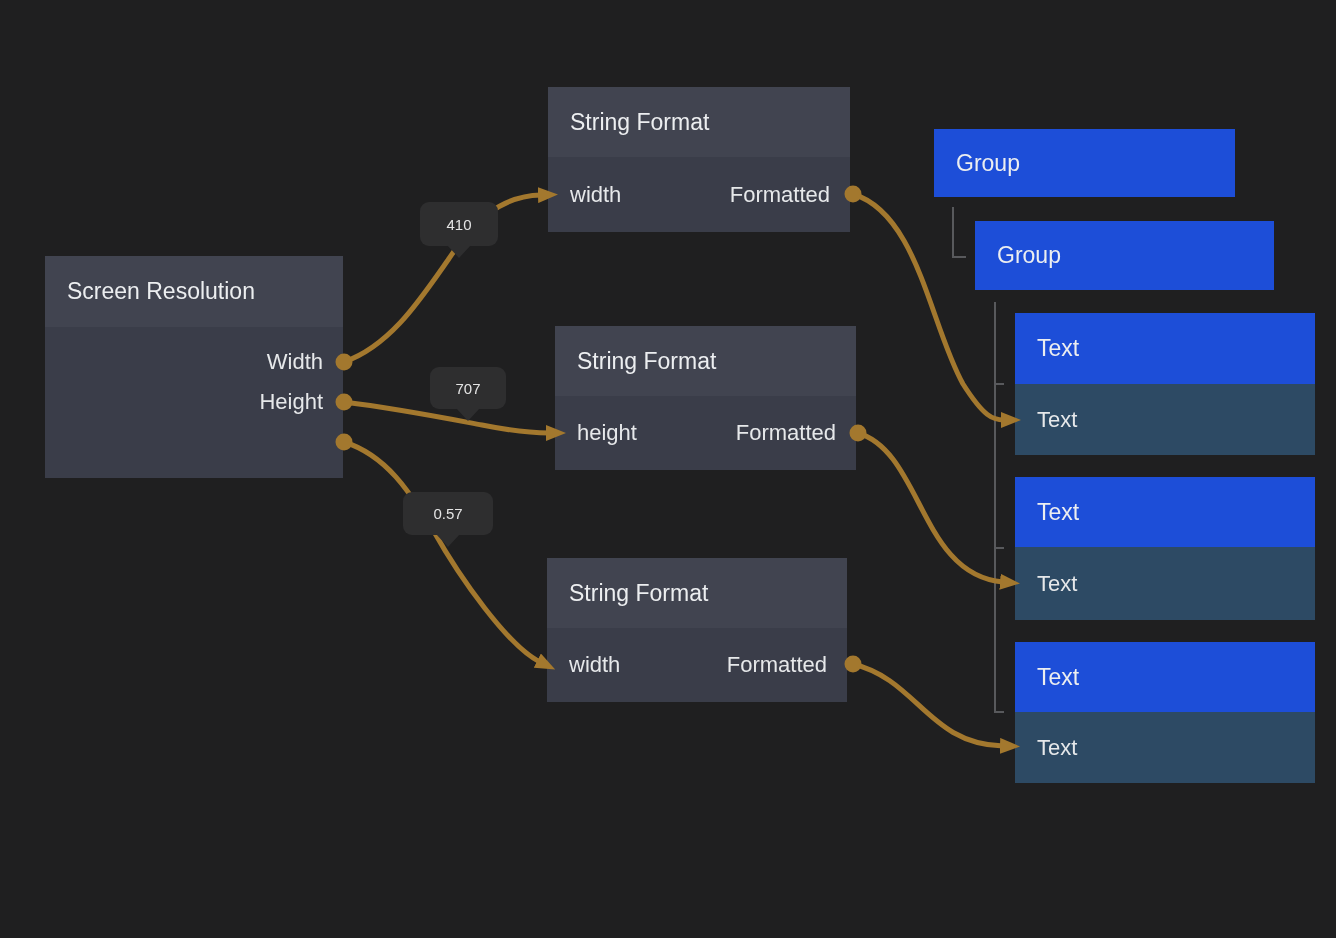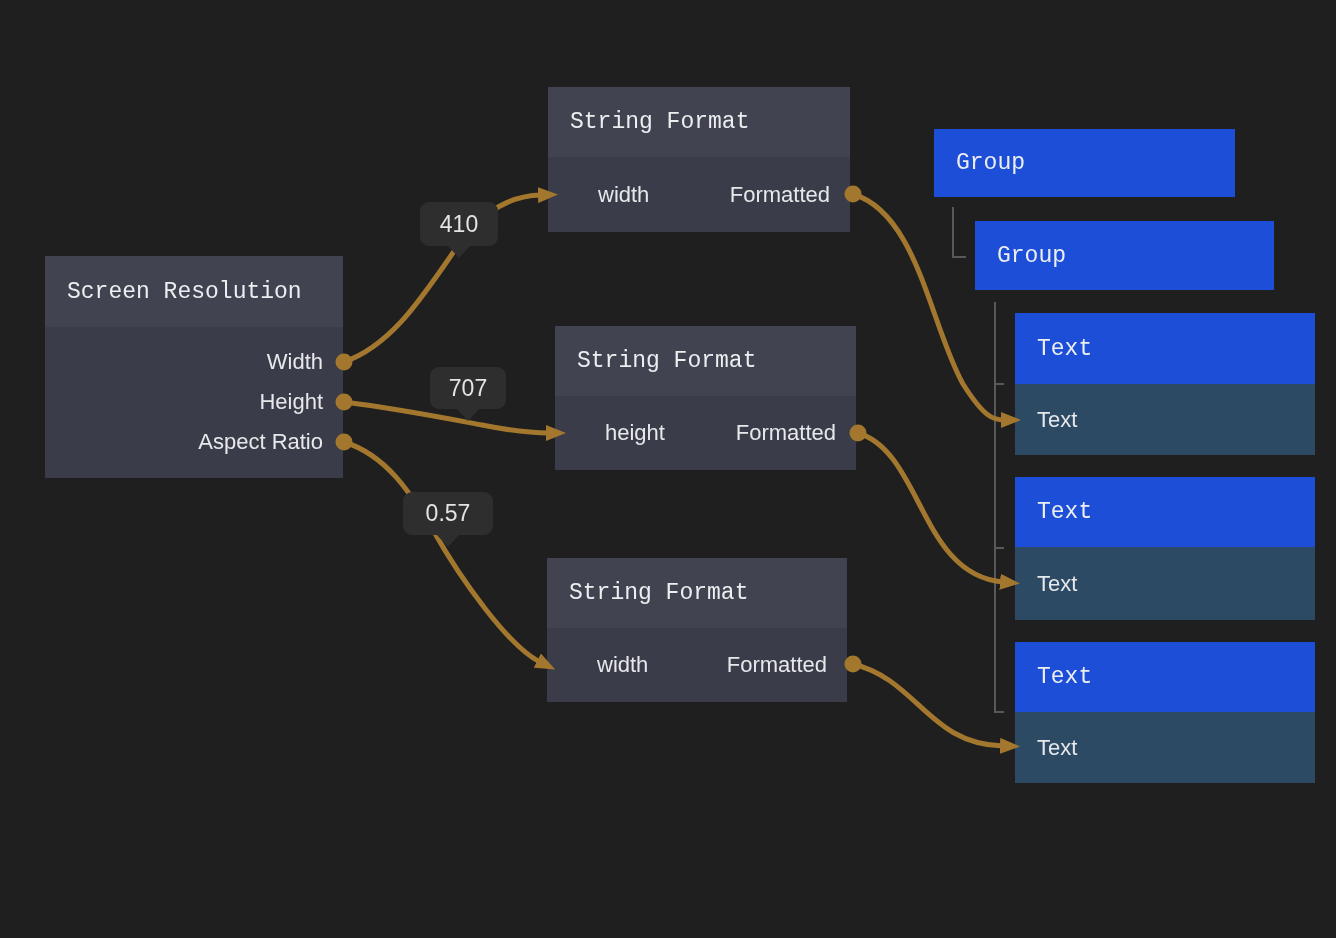--- a/index.html
+++ b/index.html
@@ -8,25 +8,25 @@
     background:#1f1f20;
     font-family:"Liberation Sans","DejaVu Sans",sans-serif;
     color:#e9eaec;
   }
   .canvas{position:absolute;inset:0;}
 
   
   .node{position:absolute;z-index:2;}
   .node .hdr{
     display:flex;align-items:center;
-    padding-left:22px;font-size:23px;color:#eceef0;font-family:Liberation Mono, monospace;
+    padding-left:22px;font-size:23px;color:#eceef0;
   }
   .node .nbody{position:relative;}
   .gray .hdr{background:#414450;}
-  .gray .nbody{background:#3a3d49;padding-left:28px;}
+  .gray .nbody{background:#3a3d49;}
   .blue .hdr{background:#1d4ed8;}
   .blue .nbody{background:#2d4a64;}
 
   
   .out-rows{padding-top:15px;}
   .out-row{
     height:40px;display:flex;align-items:center;justify-content:flex-end;
     padding-right:20px;font-size:22px;color:#e6e8ea;
   }
 
@@ -40,21 +40,21 @@
   .in-row{
     height:100%;display:flex;align-items:center;
     padding-left:22px;font-size:22px;color:#e6e8ea;
   }
 
   
   .badge{
     position:absolute;z-index:10;
     background:#2e2e2f;border-radius:9px;
     display:flex;align-items:center;justify-content:center;
-    font-size:23px;color:#e4e4e4;
+    font-size:15px;color:#e4e4e4;
   }
   .badge::after{
     content:"";position:absolute;left:50%;bottom:-12px;transform:translateX(-50%);
     border:12px solid transparent;border-top:13px solid #2e2e2f;border-bottom:0;
   }
 
   
   svg.overlay{position:absolute;inset:0;z-index:5;pointer-events:none;}
   .wire{fill:none;stroke:#a3782e;stroke-width:5;stroke-linecap:round;}
   .guide{fill:none;stroke:#58595c;stroke-width:2;}
@@ -95,23 +95,20 @@
       <span>Screen Resolution</span>
     </div>
     <div class="nbody" style="height:151px;">
       <div class="out-rows">
         <div class="out-row">
           <span>Width</span>
         </div>
         <div class="out-row">
           <span>Height</span>
         </div>
-        <div class="out-row">
-          <span>Aspect Ratio</span>
-        </div>
       </div>
     </div>
   </div>
 
   <div class="node gray" style="left:548px;top:87px;width:302px;">
     <div class="hdr" style="height:70px;">
       <span>String Format</span>
     </div>
     <div class="nbody" style="height:75px;">
       <div class="io-row">

